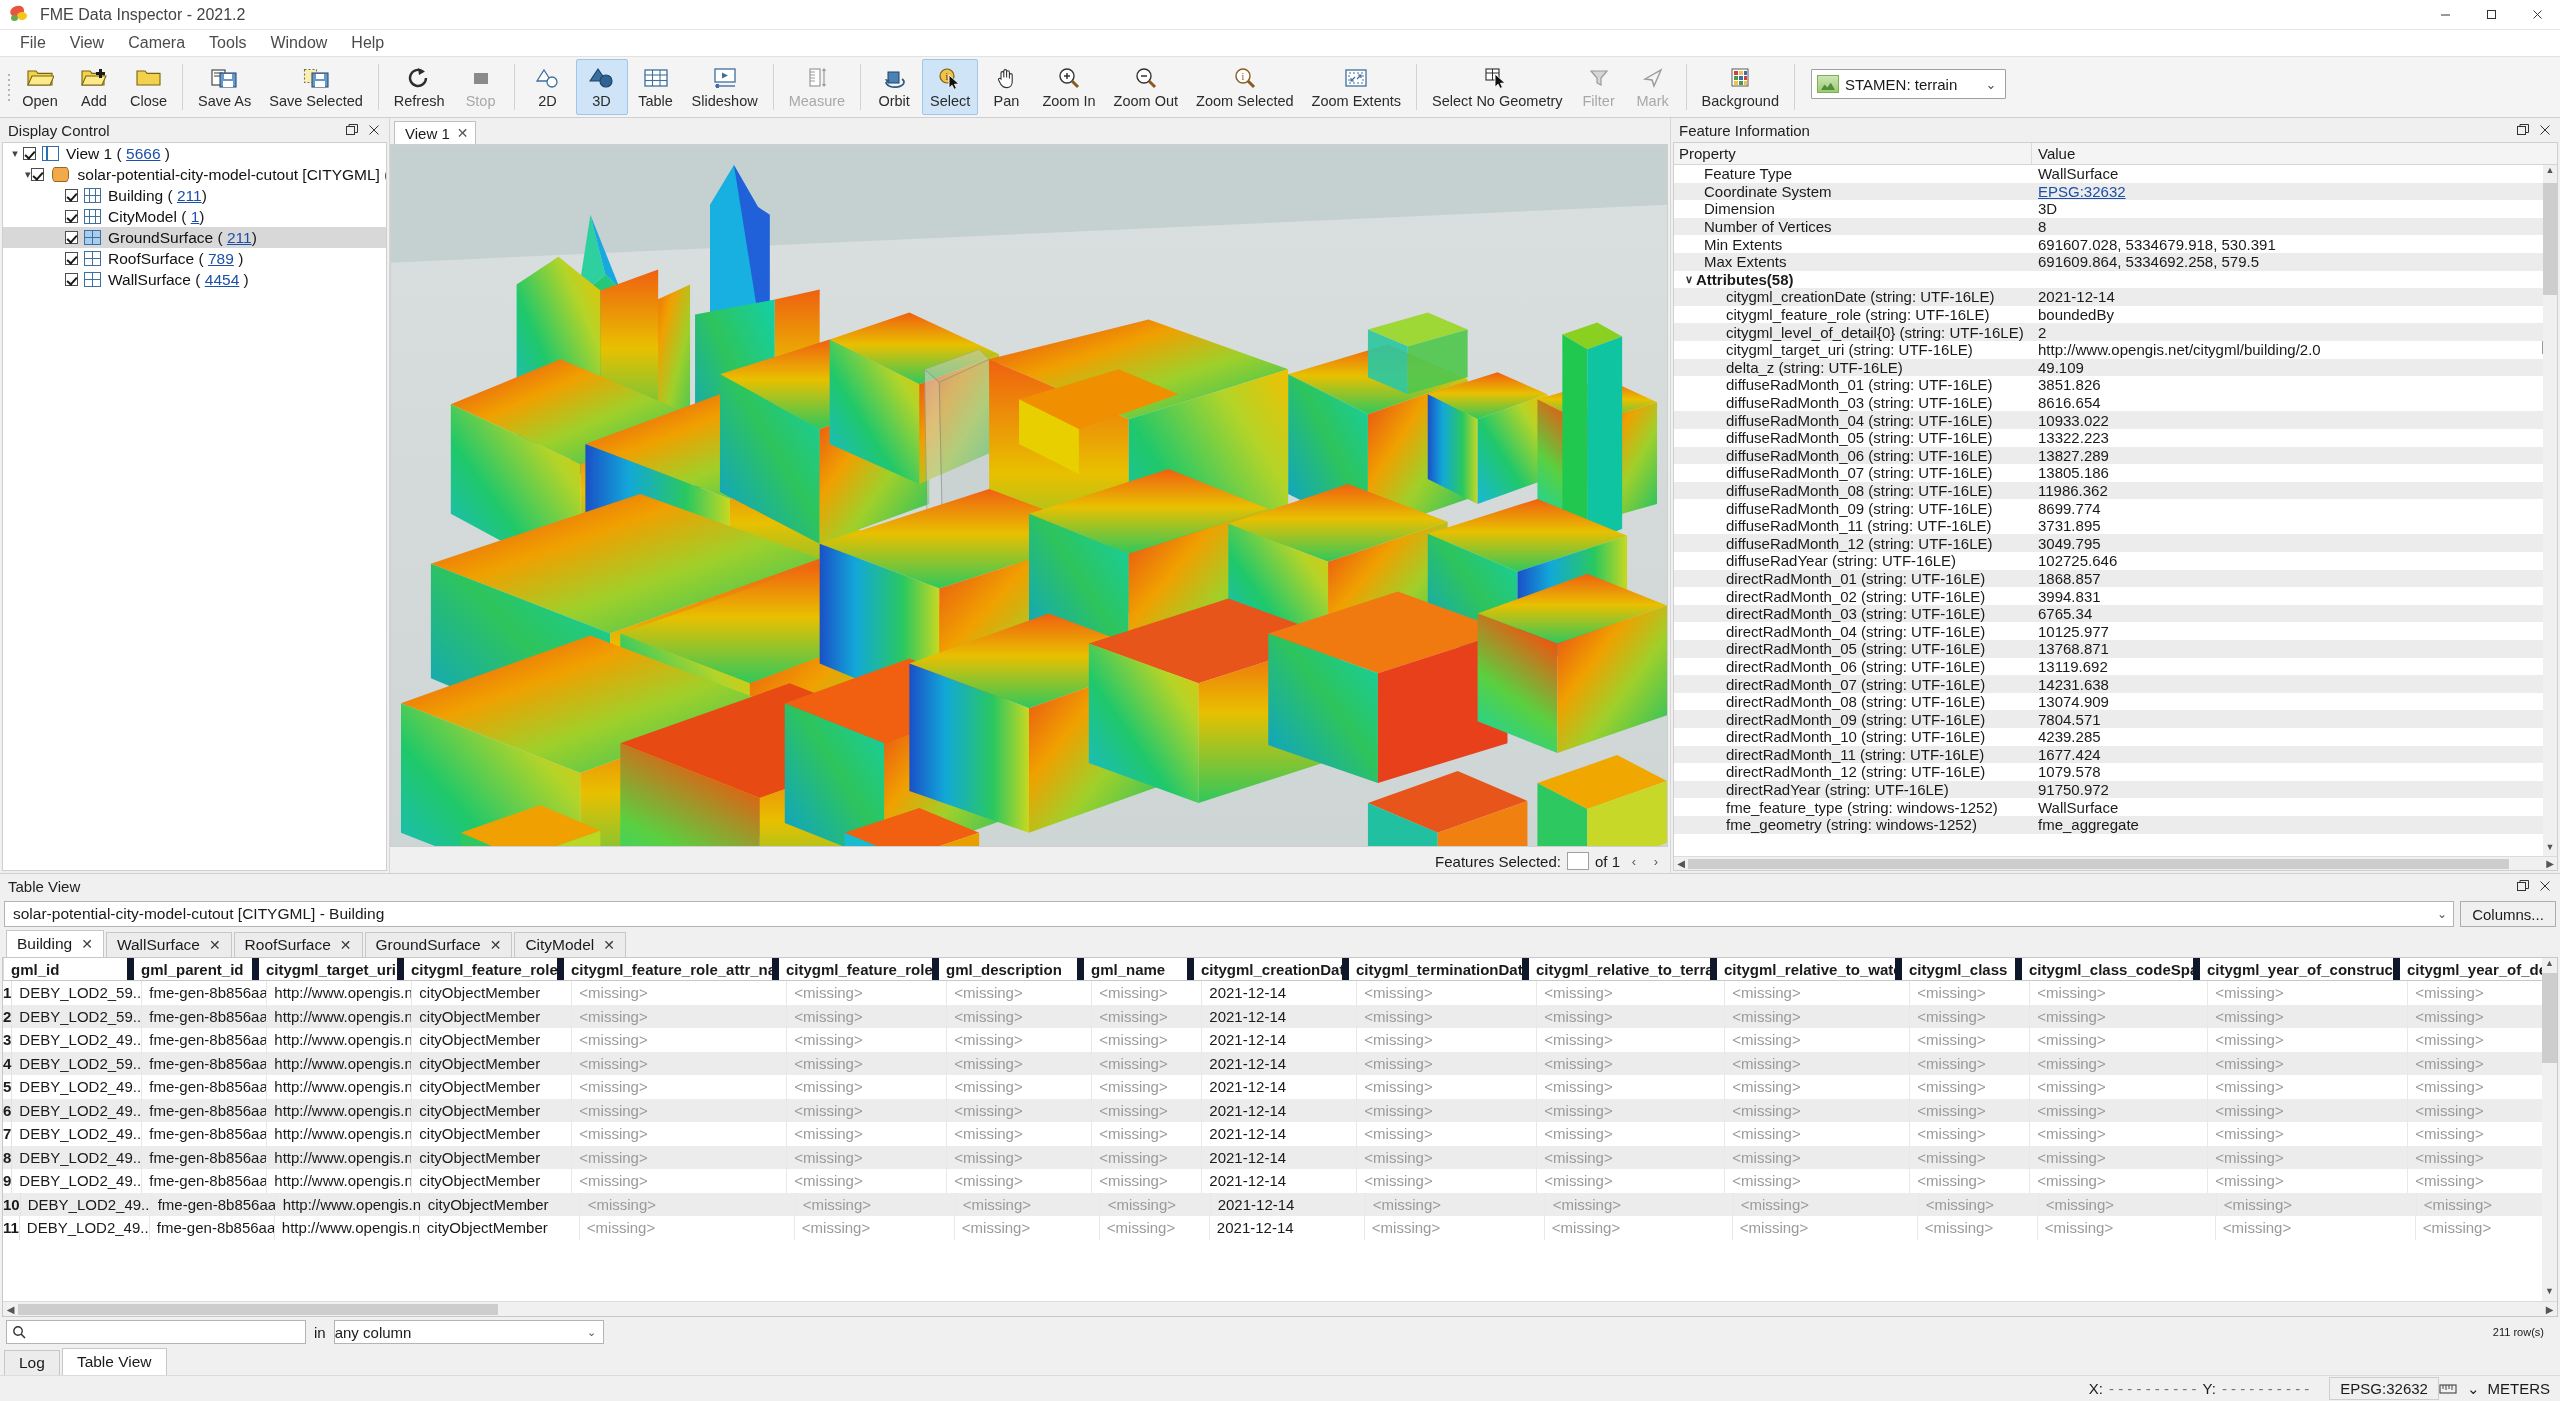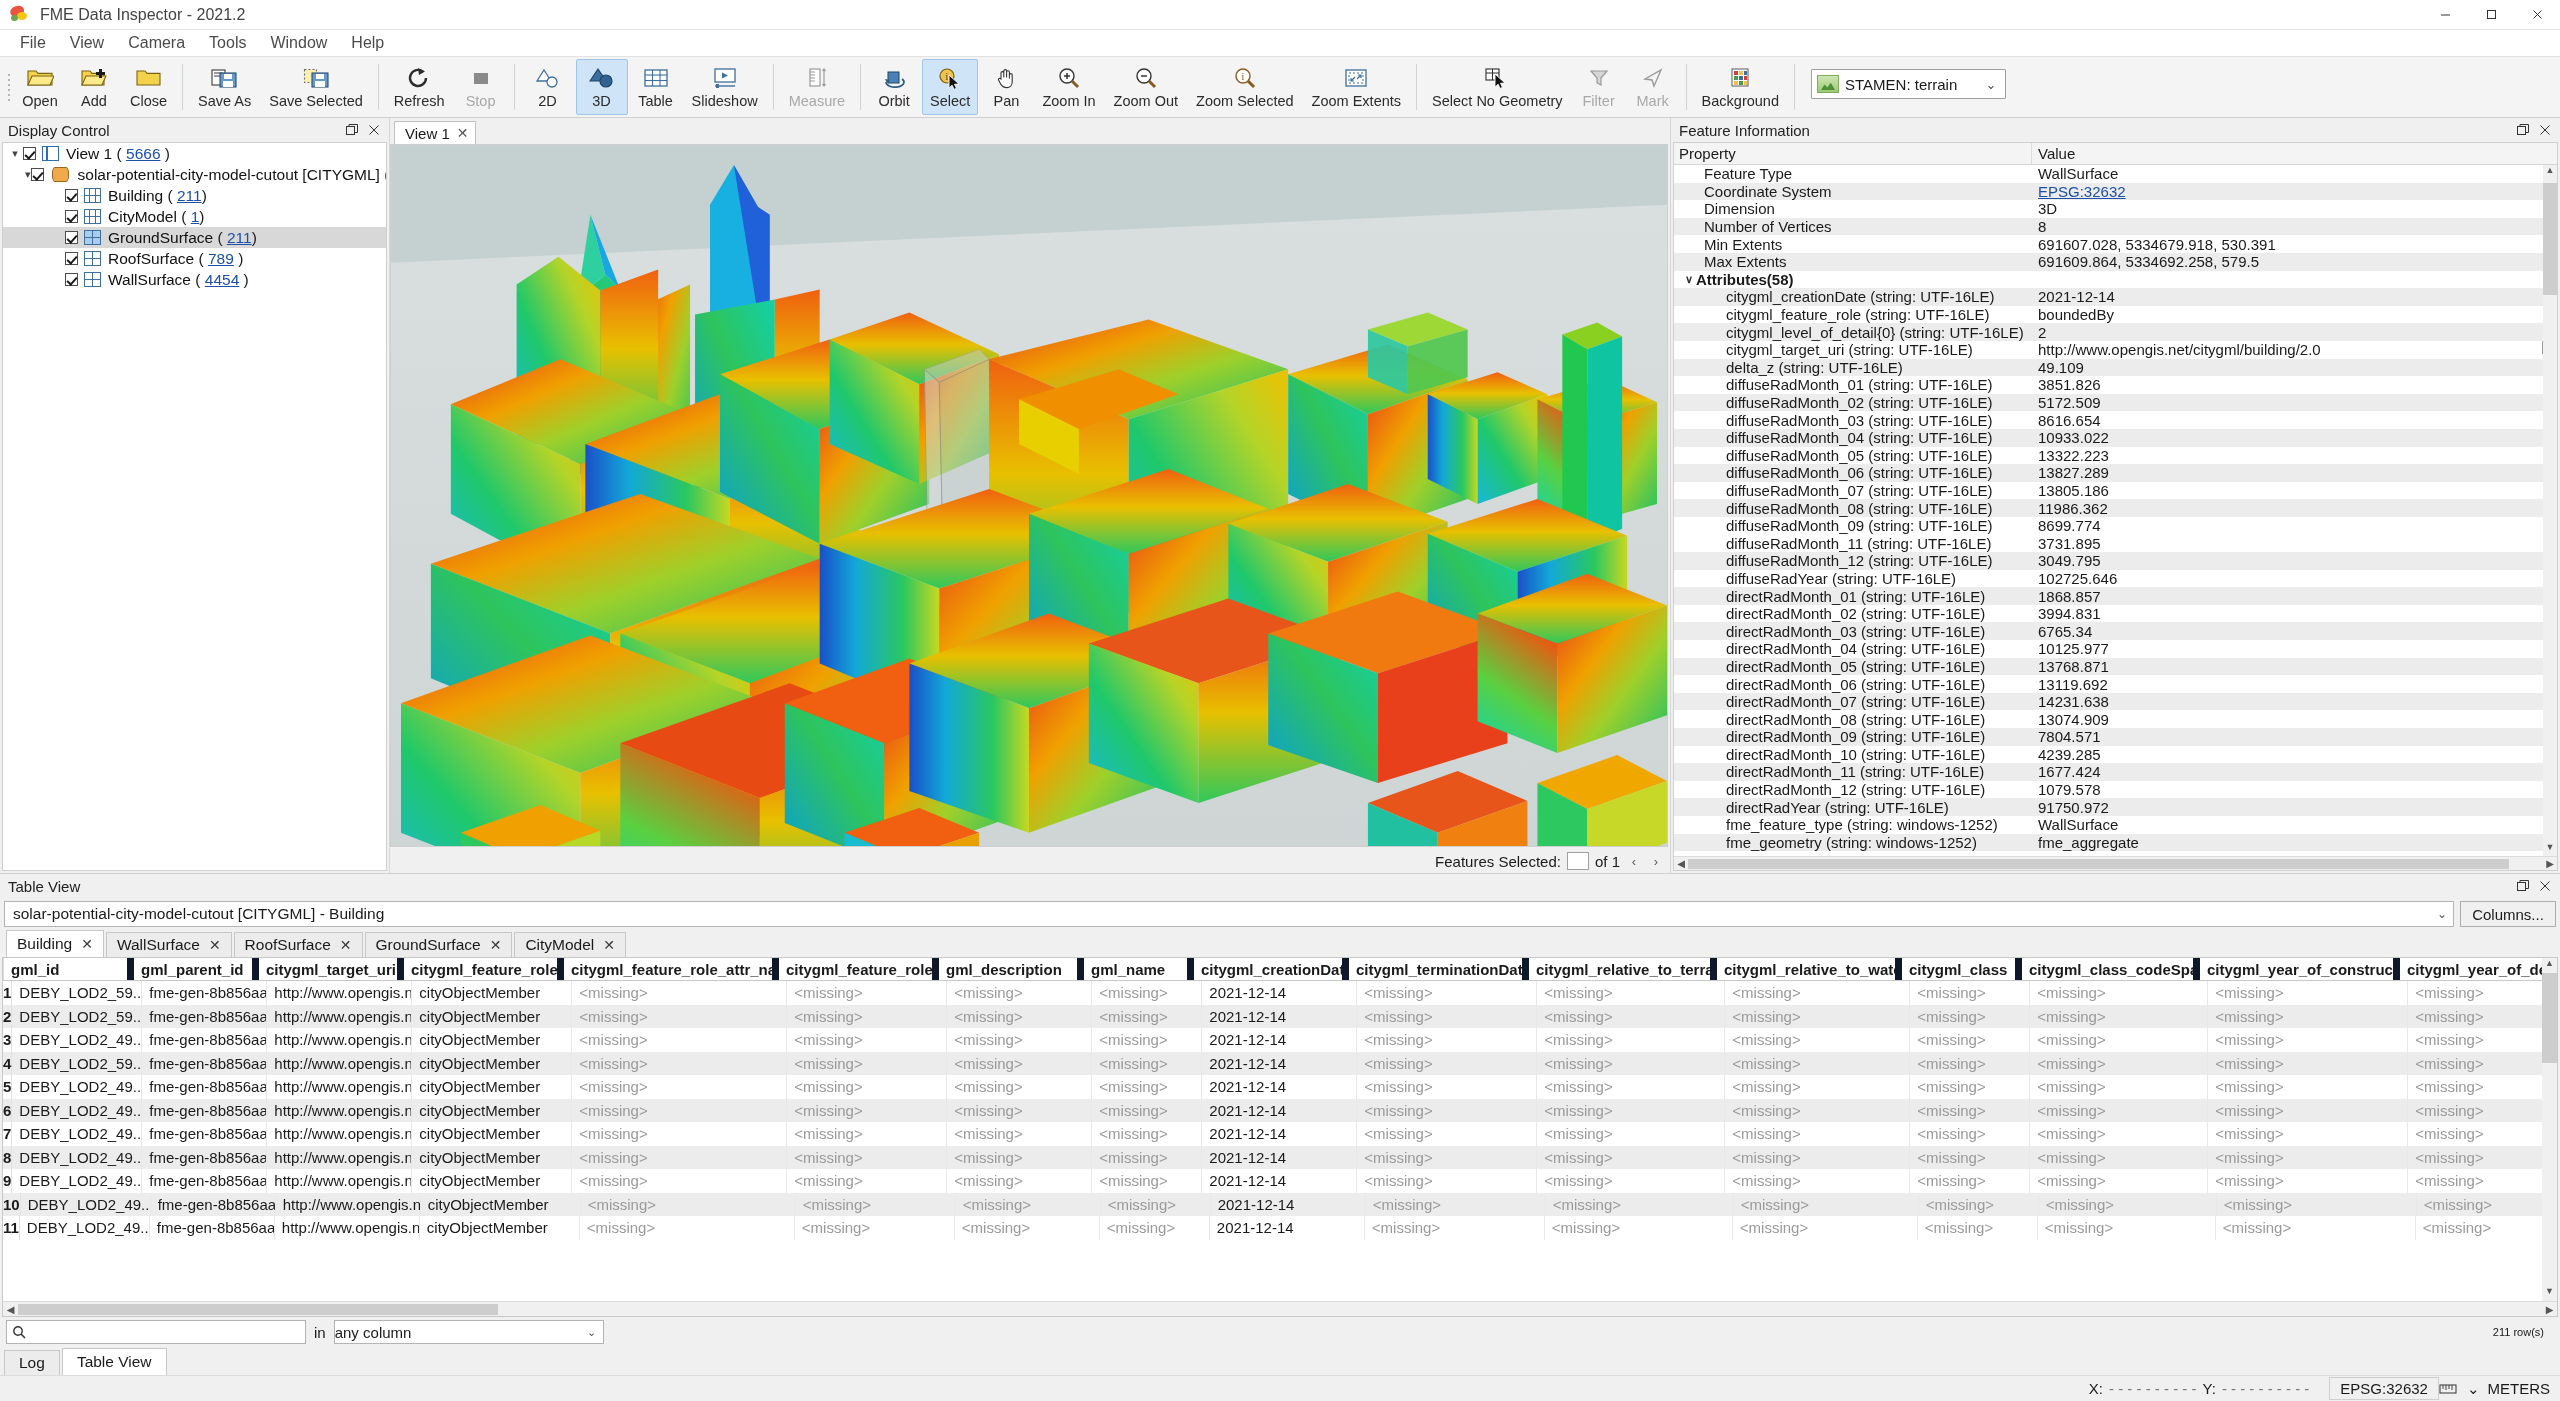--- a/index.html
+++ b/index.html
@@ -945,26 +945,20 @@
                 <div class="p lvl2">
                   <span>delta_z (string: UTF-16LE)</span>
                 </div>
                 <div class="v">49.109</div>
               </div>
               <div class="fi-row">
                 <div class="p lvl2">
                   <span>diffuseRadMonth_01 (string: UTF-16LE)</span>
                 </div>
                 <div class="v">3851.826</div>
-              </div>
-              <div class="fi-row alt">
-                <div class="p lvl2">
-                  <span>diffuseRadMonth_02 (string: UTF-16LE)</span>
-                </div>
-                <div class="v">5172.509</div>
               </div>
               <div class="fi-row">
                 <div class="p lvl2">
                   <span>diffuseRadMonth_03 (string: UTF-16LE)</span>
                 </div>
                 <div class="v">8616.654</div>
               </div>
               <div class="fi-row alt">
                 <div class="p lvl2">
                   <span>diffuseRadMonth_04 (string: UTF-16LE)</span>

